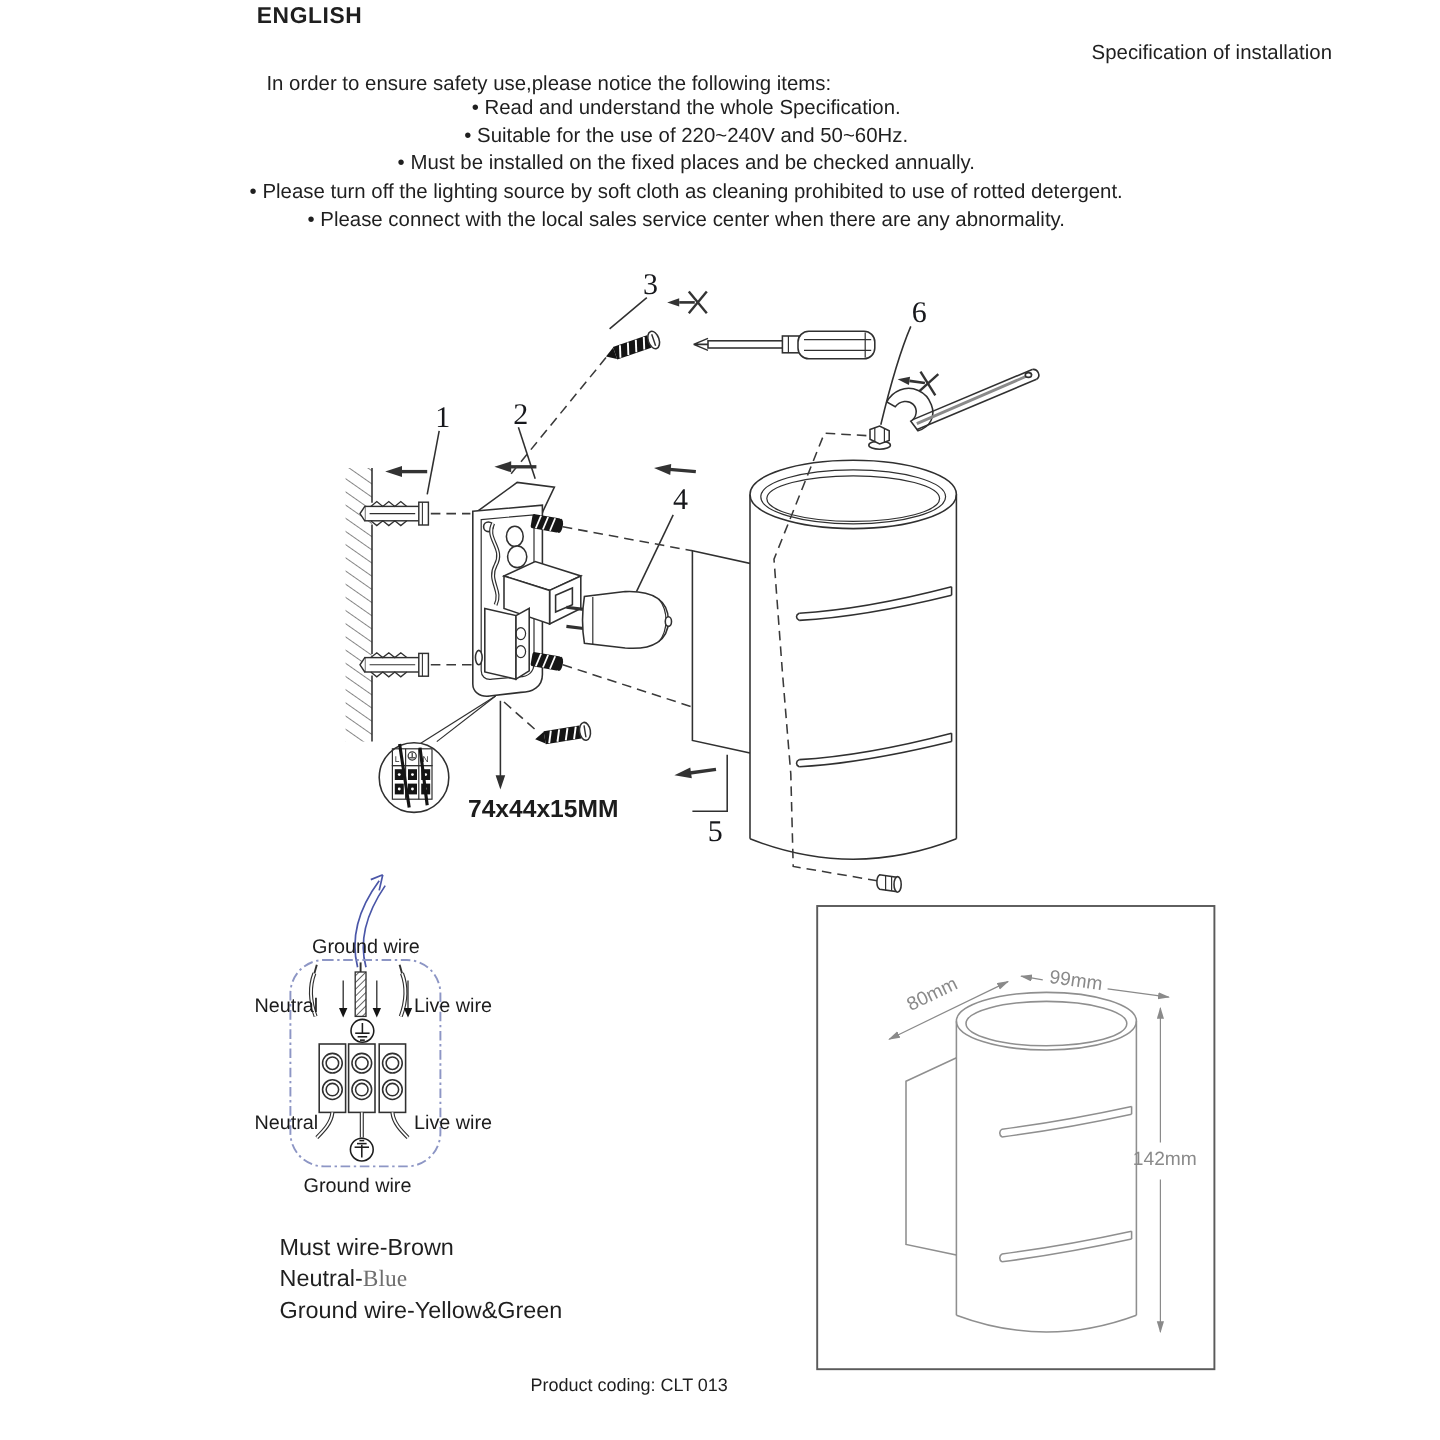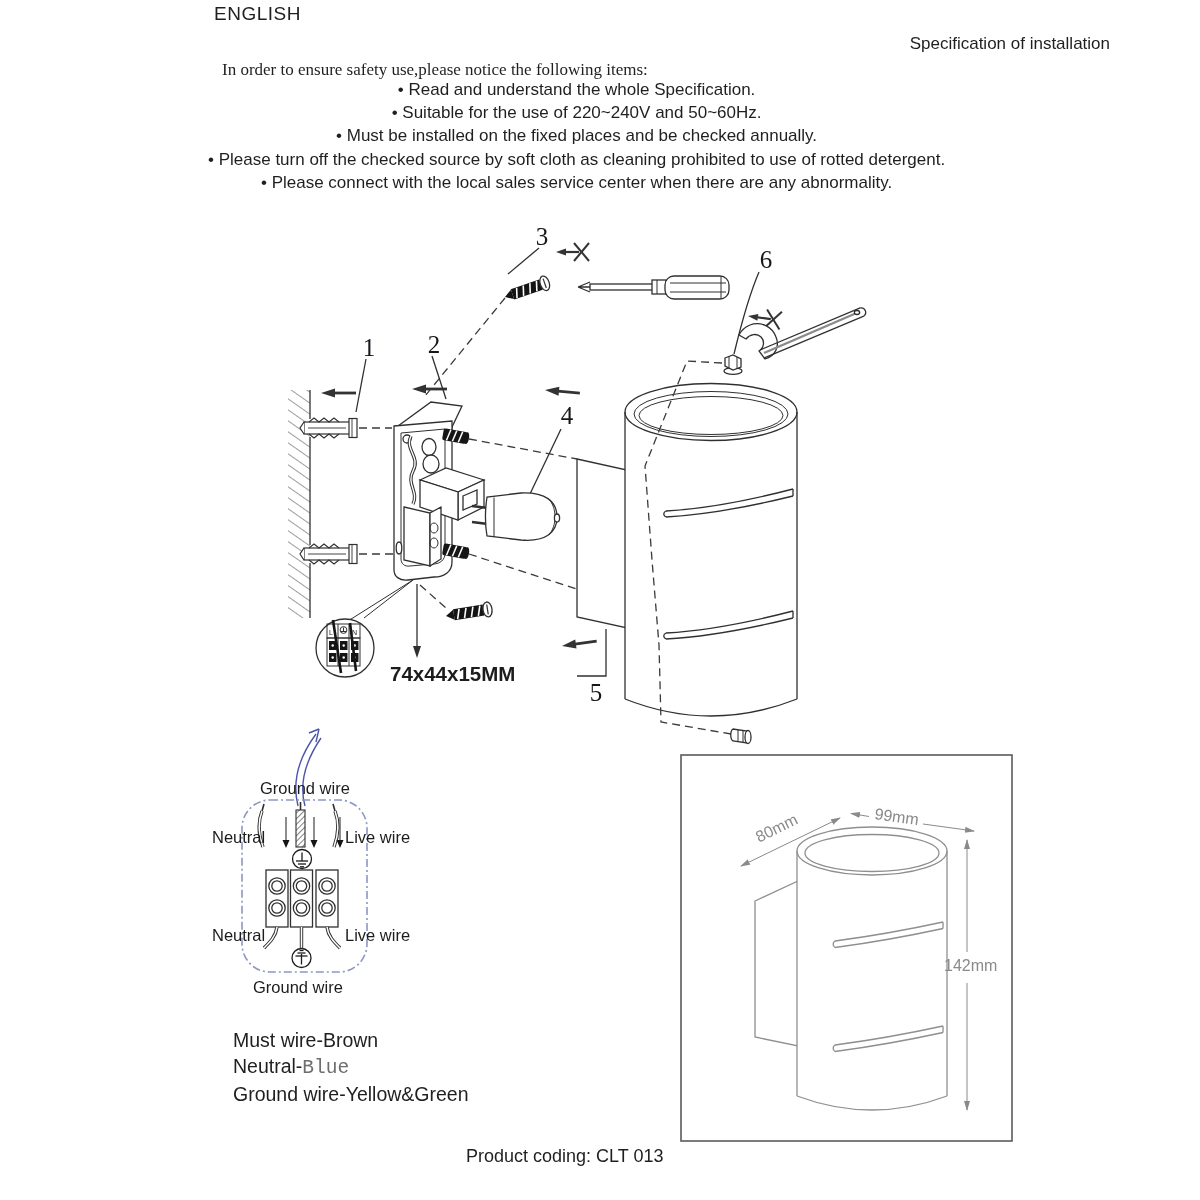--- a/index.html
+++ b/index.html
@@ -1,27 +1,27 @@
 <!DOCTYPE html>
 <html><head>
 <meta charset="utf-8">
 <style>
   html,body{margin:0;padding:0;background:#fff;}
   .page{position:relative;width:1200px;height:1200px;background:#fff;overflow:hidden;
         font-family:"Liberation Sans",sans-serif;color:#1f1f1f;}
   .abs{position:absolute;}
-  .lang{left:214px;top:3px;font-size:19px;font-weight:400;letter-spacing:.5px;}
+  .lang{left:214px;top:3px;font-size:19px;font-weight:700;letter-spacing:.5px;}
   .spec-title{left:0;top:34px;width:1110px;text-align:right;font-size:17px;}
-  .spec-intro{left:222px;top:60px;font-size:17px;font-family:Liberation Serif, serif;}
+  .spec-intro{left:222px;top:60px;font-size:17px;}
   ul.bullets{position:absolute;left:208px;top:78px;margin:0;padding:0;list-style:none;text-align:center;}
   ul.bullets li{font-size:17px;line-height:23.2px;white-space:nowrap;}
   ul.bullets li::before{content:"• ";}
   .wire-colors{left:233px;top:1028px;font-size:19.5px;line-height:25.8px;}
-  .serif-gray{font-family:Liberation Mono, monospace;color:#6e6e6e;margin-top:44px;}
-  .footer{left:466px;top:1146px;font-size:18px;}
+  .serif-gray{font-family:Liberation Serif, serif;color:#6e6e6e;margin-top:44px;}
+  .footer{left:442px;top:1146px;font-size:15px;}
   svg{position:absolute;overflow:visible;}
   svg text{font-family:"Liberation Sans",sans-serif;fill:#1c1c1c;}
   .pn{font-family:"Liberation Serif",serif;font-size:25px;fill:#17181c;}
   .ln{stroke:#303030;stroke-width:1.3;fill:none;}
   .lnf{stroke:#303030;stroke-width:1.3;fill:#fff;}
   .thin{stroke:#303030;stroke-width:1;fill:none;}
   .dash{stroke:#3a3a3a;stroke-width:1.3;fill:none;stroke-dasharray:8 5;}
   .wlbl{font-size:16.5px;}
   .dimt{font-size:16px;fill:#8a8a8a;}
   .gln{stroke:#8f8f8f;stroke-width:1.3;fill:none;}
@@ -34,21 +34,21 @@
 <div class="page">
 
   <div class="abs lang">ENGLISH</div>
   <div class="abs spec-title">Specification of installation</div>
   <div class="abs spec-intro">In order to ensure safety use,please notice the following items:</div>
 
   <ul class="bullets">
     <li>Read and understand the whole Specification.</li>
     <li>Suitable for the use of 220~240V and 50~60Hz.</li>
     <li>Must be installed on the fixed places and be checked annually.</li>
-    <li>Please turn off the checked source by soft cloth as cleaning prohibited to use of rotted detergent.</li>
+    <li>Please turn off the lighting source by soft cloth as cleaning prohibited to use of rotted detergent.</li>
     <li>Please connect with the local sales service center when there are any abnormality.</li>
   </ul>
 
   <svg style="left:250px;top:215px" width="700" height="570" viewBox="250 215 700 570">
     <defs>
       <pattern id="hatch" width="9" height="9" patternUnits="userSpaceOnUse" patternTransform="rotate(-55)">
         <line x1="0" y1="0" x2="0" y2="9" stroke="#4a4a4a" stroke-width="1.1"></line>
       </pattern>
       <g id="arrL">
         <polygon points="0,0 14,-4.6 14,4.6" fill="#333"></polygon>

